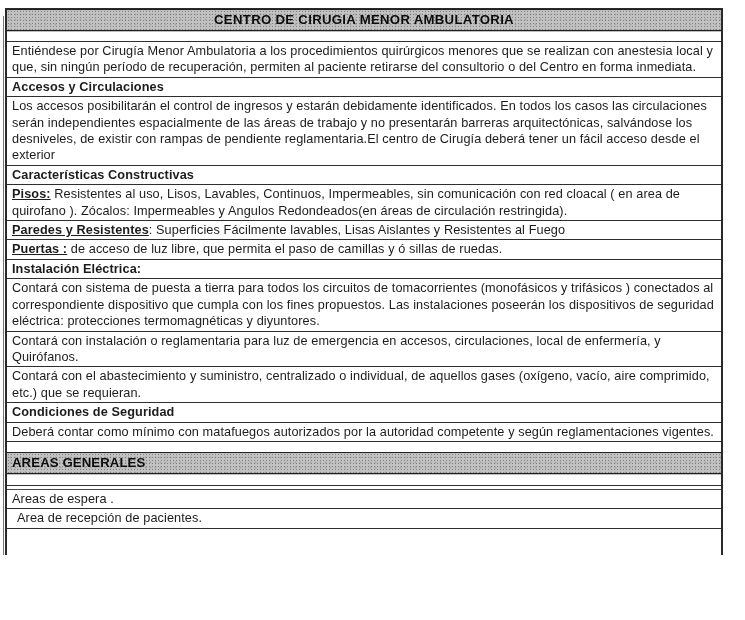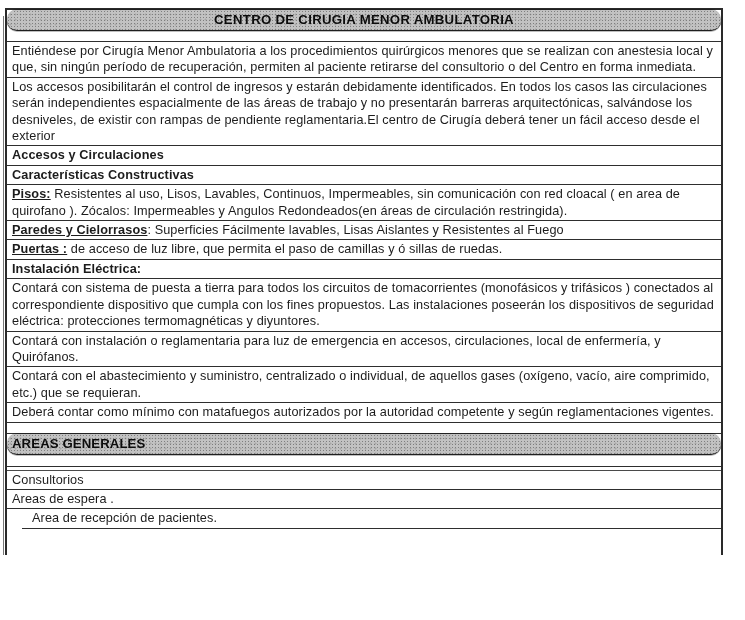--- a/index.html
+++ b/index.html
@@ -32,69 +32,68 @@
     font-weight:bold;font-size:13.2px;
     background-color:#c2c2c2;
     background-image:
       radial-gradient(circle,#7e7e7e 0.8px, transparent 1px),
       radial-gradient(circle,#a6a6a6 0.9px, transparent 1.1px);
     background-size:3px 3px,5px 5px;
     background-position:0 0,1px 2px;
     color:#0c0c0c;
     padding:1px 5px 1px 5px;
     box-shadow:0 1px 0 rgba(0,0,0,.25), 0 -1px 0 rgba(0,0,0,.25);
-    border-radius:10px;
   }
   .banner.center{text-align:center;letter-spacing:.3px;}
   .spacer{height:10px;padding:0;}
   .spacer-md{height:11px;padding:0;}
   .spacer-sm{height:3px;padding:0;border-bottom-color:#4a4a4a;}
   .tail{height:26px;border-bottom:none;padding:0;}
-  .indent{padding-left:10px;margin-left:15px;}
+  .indent{padding-left:10px;}
 </style>
 </head>
 <body>
 
 <div class="doc">
 
   <div class="row banner center">
     <span>CENTRO DE CIRUGIA MENOR AMBULATORIA</span>
   </div>
 
   <div class="row spacer"></div>
 
   <div class="row">Entiéndese por Cirugía Menor Ambulatoria a los procedimientos quirúrgicos menores que se realizan con anestesia local y que, sin ningún período de recuperación, permiten al paciente retirarse del consultorio o del Centro en forma inmediata.</div>
 
+  <div class="row h">Accesos y Circulaciones</div>
   <div class="row">Los accesos posibilitarán el control de ingresos y estarán debidamente identificados. En todos los casos las circulaciones serán independientes espacialmente de las áreas de trabajo y no presentarán barreras arquitectónicas, salvándose los desniveles, de existir con rampas de pendiente reglamentaria.El centro de Cirugía deberá tener un fácil acceso desde el exterior</div>
-  <div class="row h">Accesos y Circulaciones</div>
 
   <div class="row h">Características Constructivas</div>
 
   <div class="row"><b>Pisos:</b><span> Resistentes al uso, Lisos, Lavables, Continuos, Impermeables, sin comunicación con red cloacal ( en area de quirofano ). Zócalos: Impermeables y Angulos Redondeados(en áreas de circulación restringida).</span></div>
 
-  <div class="row"><b>Paredes y Cielorrasos</b><span>: Superficies Fácilmente lavables, Lisas Aislantes y Resistentes al Fuego</span></div>
+  <div class="row"><b>Paredes y Resistentes</b><span>: Superficies Fácilmente lavables, Lisas Aislantes y Resistentes al Fuego</span></div>
 
   <div class="row"><b>Puertas :</b><span> de acceso de luz libre, que permita el paso de camillas y ó sillas de ruedas.</span></div>
 
   <div class="row h">Instalación Eléctrica:</div>
   <div class="row">Contará con sistema de puesta a tierra para todos los circuitos de tomacorrientes (monofásicos y trifásicos ) conectados al correspondiente dispositivo que cumpla con los fines propuestos. Las instalaciones poseerán los dispositivos de seguridad eléctrica: protecciones termomagnéticas y diyuntores.</div>
   <div class="row">Contará con instalación o reglamentaria para luz de emergencia en accesos, circulaciones, local de enfermería, y Quirófanos.</div>
 
   <div class="row">Contará con el abastecimiento y suministro, centralizado o individual, de aquellos gases (oxígeno, vacío, aire comprimido, etc.) que se requieran.</div>
 
+  <div class="row h">Condiciones de Seguridad</div>
   <div class="row">Deberá contar como mínimo con matafuegos autorizados por la autoridad competente y según reglamentaciones vigentes.</div>
 
   <div class="row spacer"></div>
 
   <div class="row banner">
     <span>AREAS GENERALES</span>
   </div>
 
   <div class="row spacer-md"></div>
   <div class="row spacer-sm"></div>
 
-  <div class="row">Consultorios</div>
   <div class="row">Areas de espera .</div>
   <div class="row indent">Area de recepción de pacientes.</div>
 
   <div class="row tail"></div>
 
 </div>
 
 </body></html>

